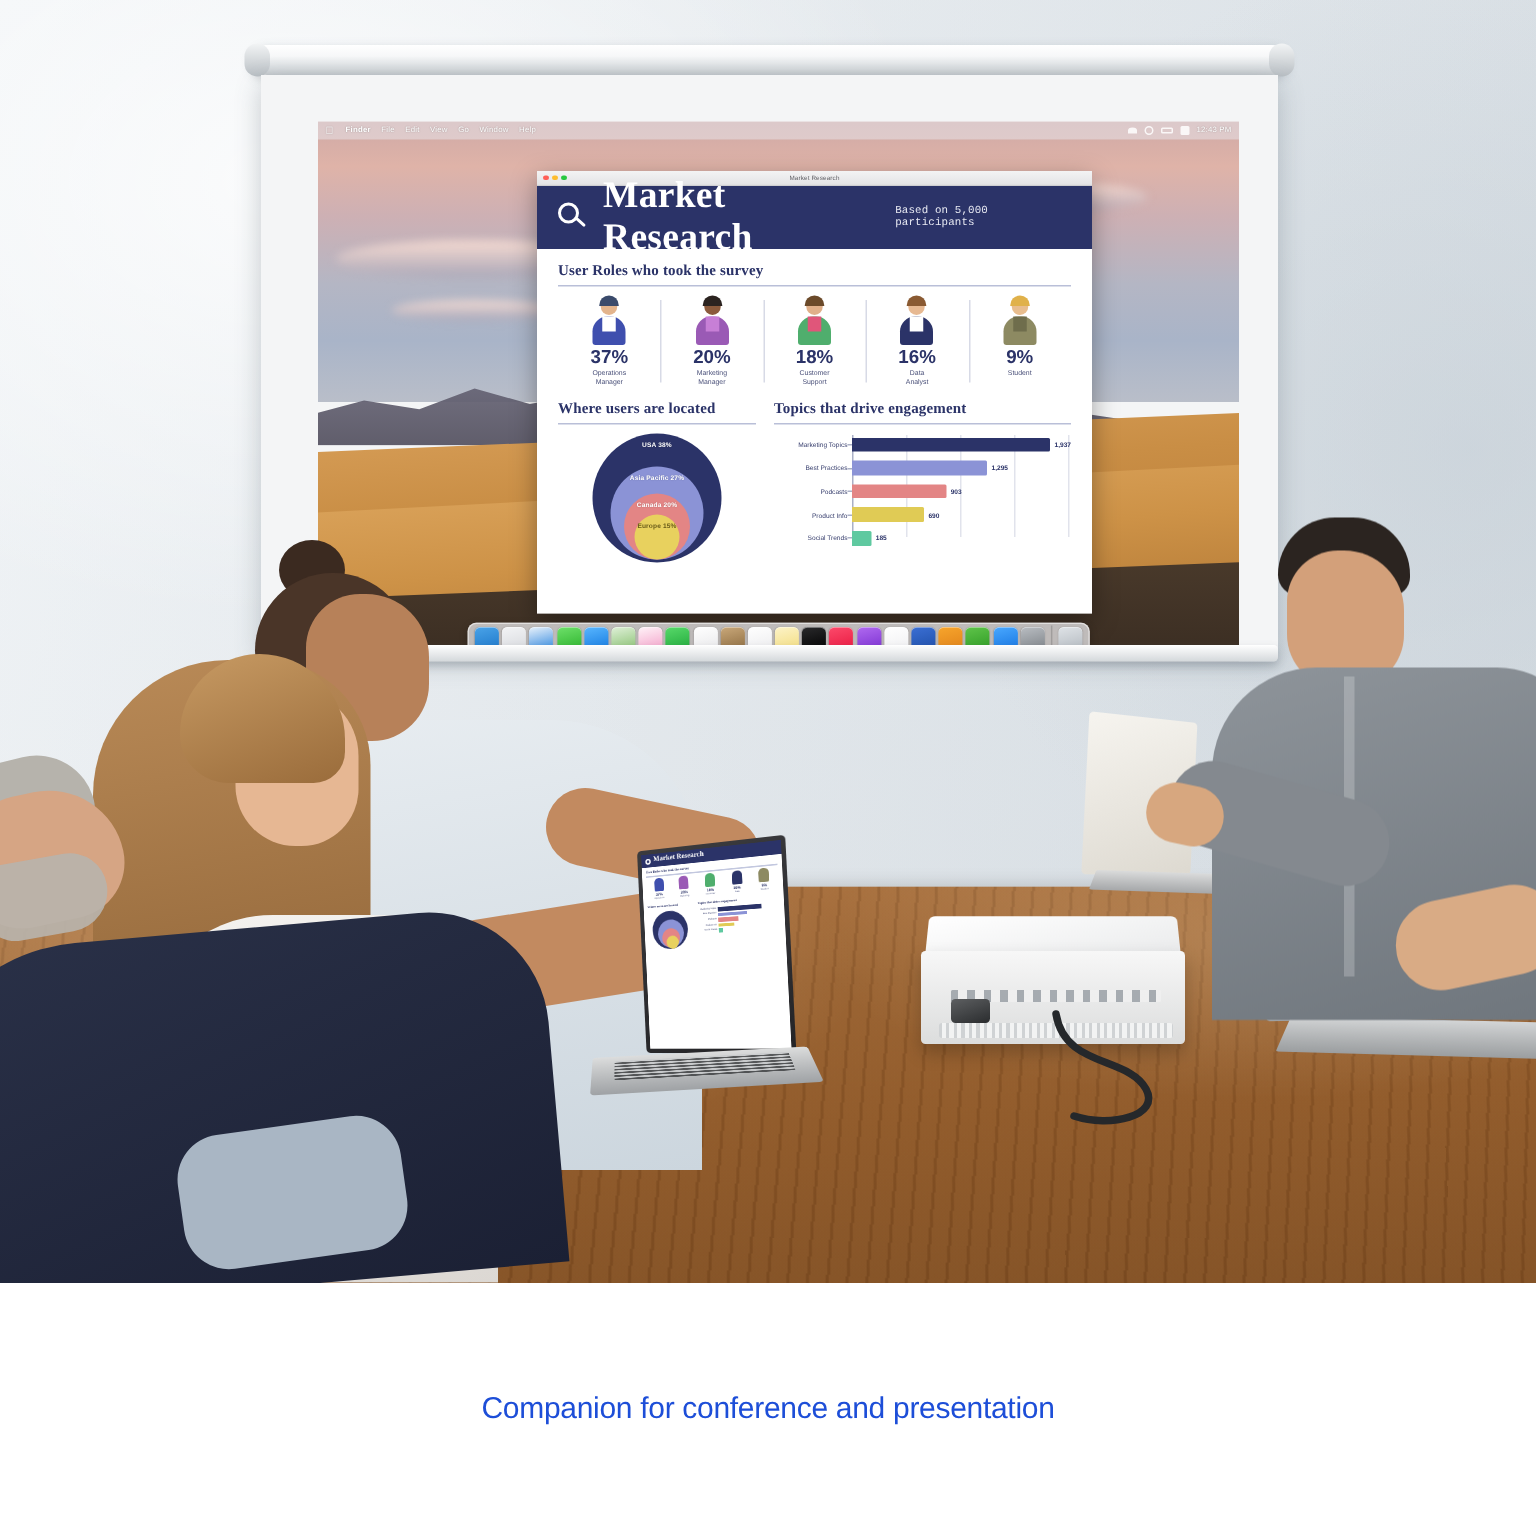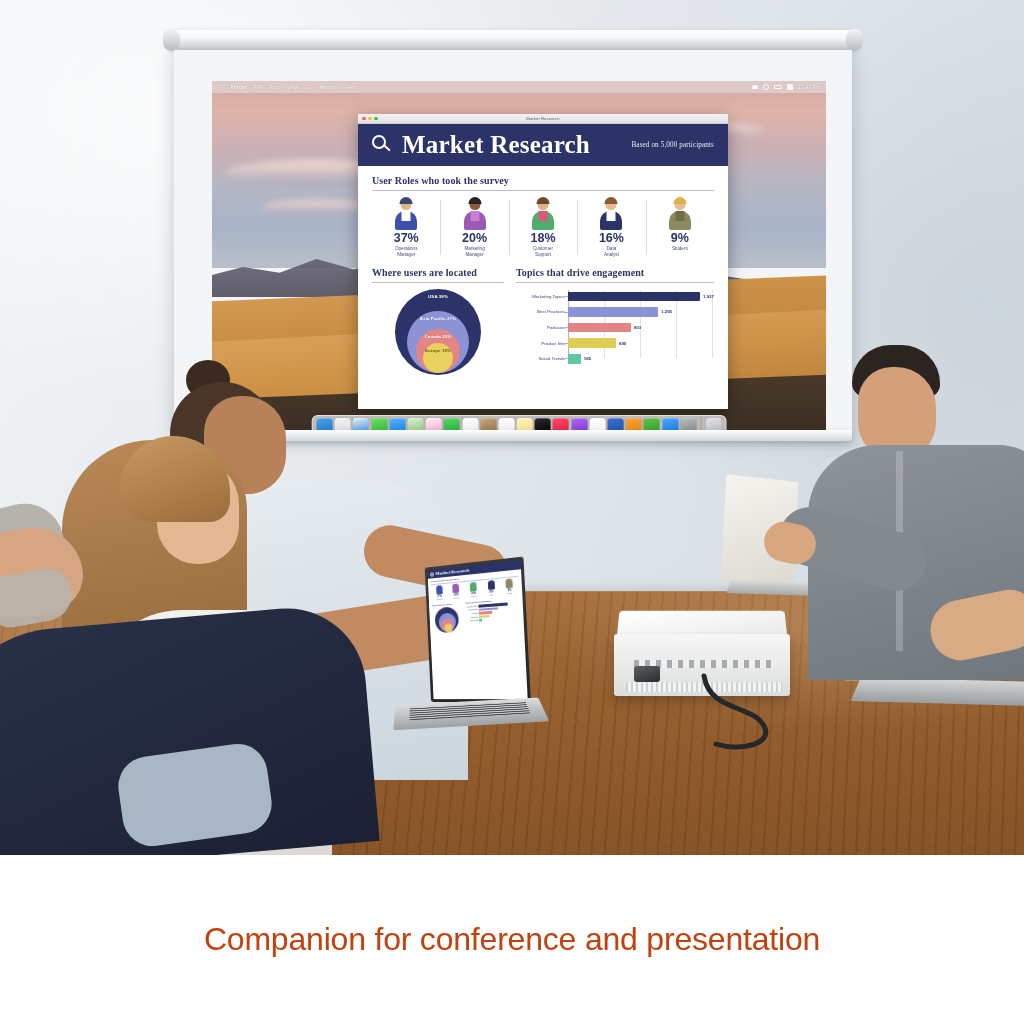--- a/index.html
+++ b/index.html
@@ -139,21 +139,21 @@
   }
   .hdr-search .handle {
     position:absolute; left:11px; top:12px; width:8px; height:2.2px;
     background:#fff; transform:rotate(42deg); border-radius:2px;
   }
   .hdr-title {
     font-family:"Liberation Serif", serif; font-weight:700;
     font-size:25px; color:#ffffff; letter-spacing:.2px;
   }
   .hdr-note {
-    margin-left:auto; font-family:Liberation Serif, serif;
+    margin-left:auto; font-family:Liberation Mono, monospace;
     font-size:7.2px; color:#e8eaf3; letter-spacing:.1px;
   }
 
   .slide-body { padding:9px 14px 0 14px; }
 
   .sec-title {
     font-family:"Liberation Serif", serif; font-weight:700;
     font-size:10px; color:#2b3368; letter-spacing:.1px;
   }
   .sec-rule { height:1px; background:#b9bfd8; margin:4px 0 0 0; }
@@ -345,21 +345,21 @@
   
   #caption {
     position:absolute; left:0; top:855px; width:1024px; height:169px;
     background:#ffffff; display:flex; flex-direction:column;
     align-items:center; justify-content:center; gap:14px;
   }
   #caption .headline {
     font-size:45px; font-weight:700; color:#1d1d1f; letter-spacing:-.6px;
   }
   #caption .subhead {
-    font-size:32px; color:#c2410c; letter-spacing:-.2px;
+    font-size:20px; color:#1d4ed8; letter-spacing:-.2px;
   }
 </style>
 </head>
 <body>
 
 <div id="scene">
 
   <div class="wall-shade"></div>
 
   <div id="screen-assembly">

